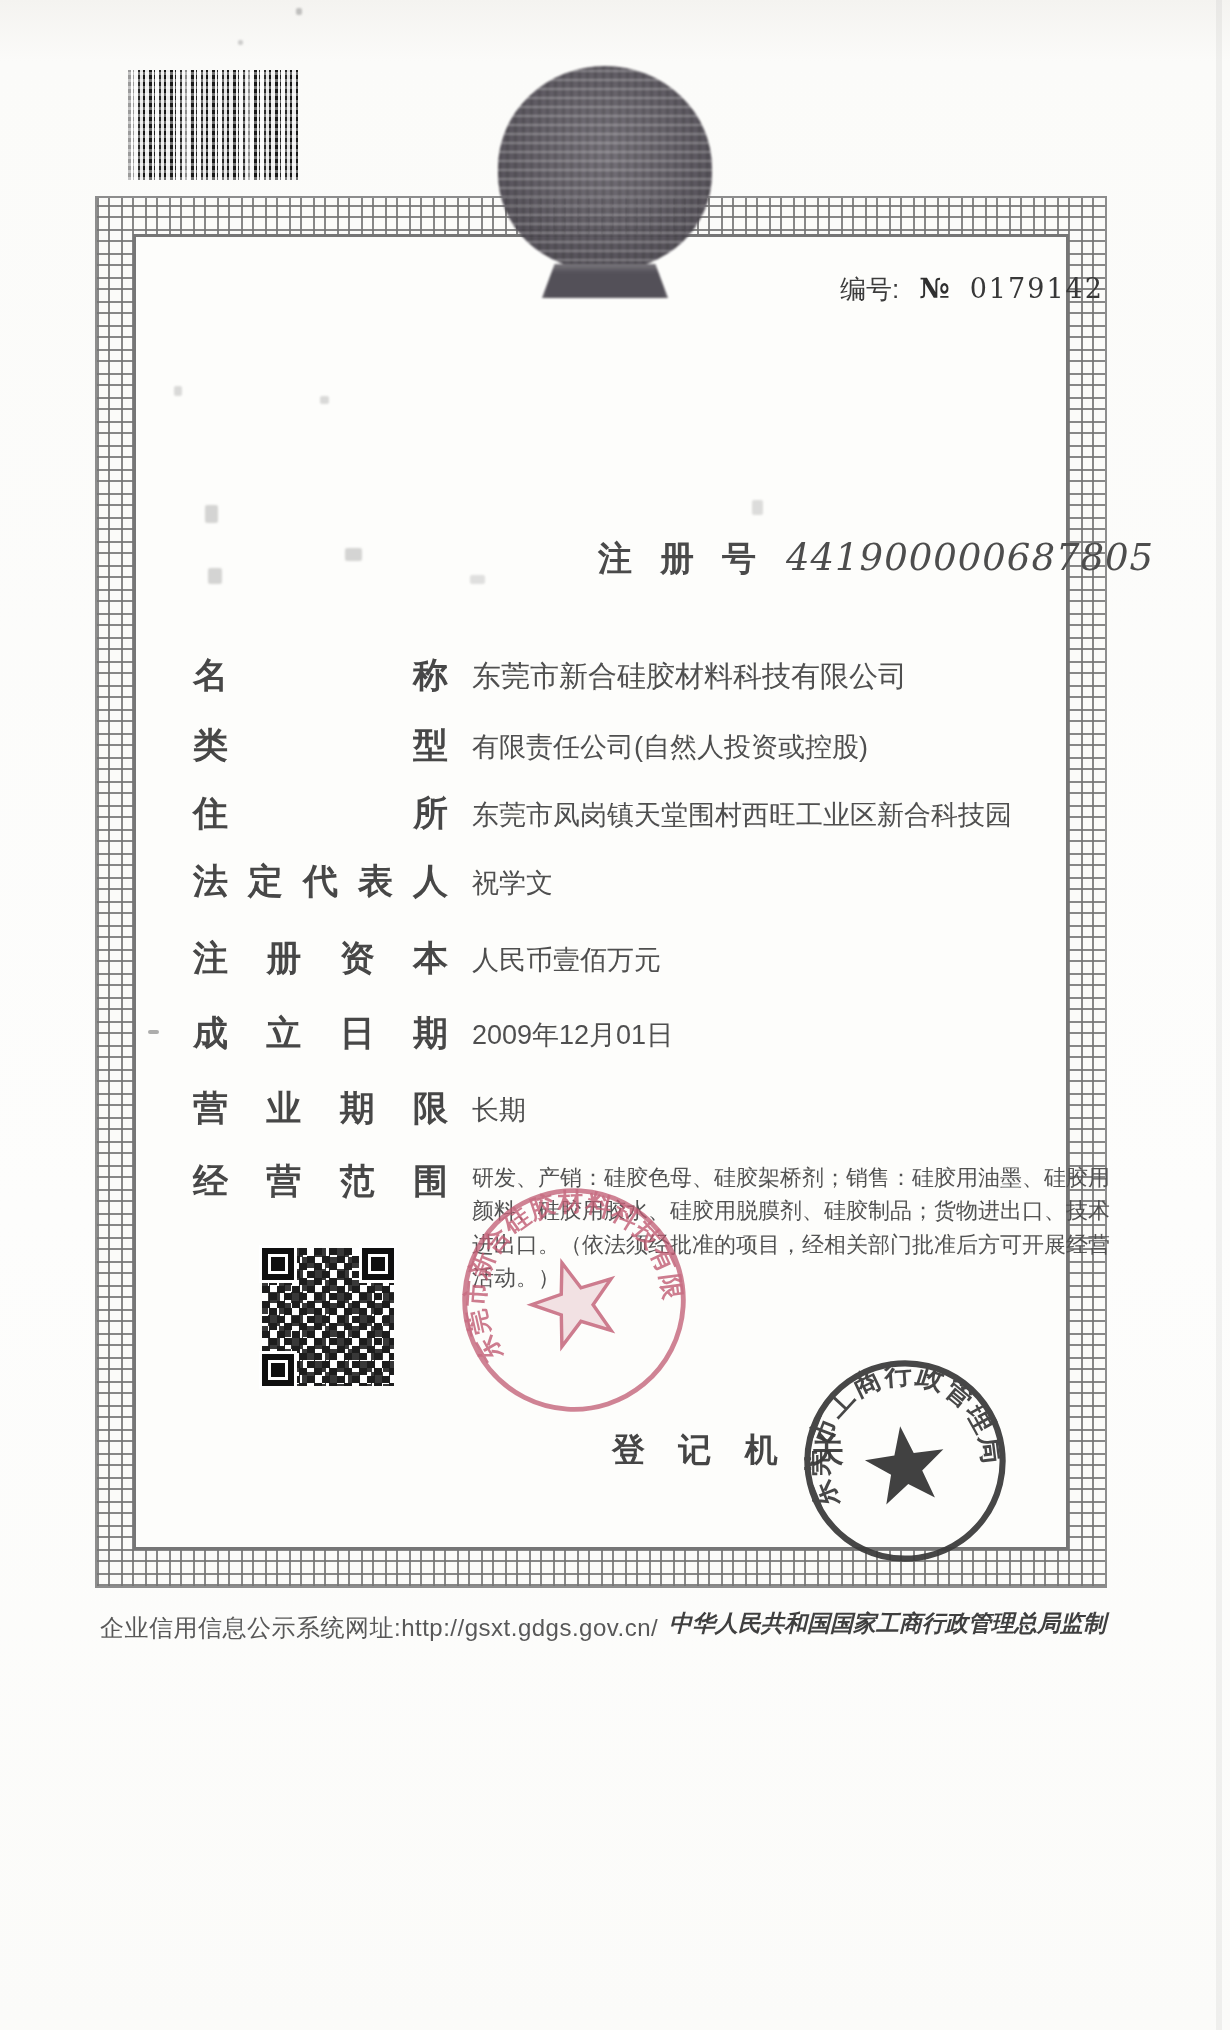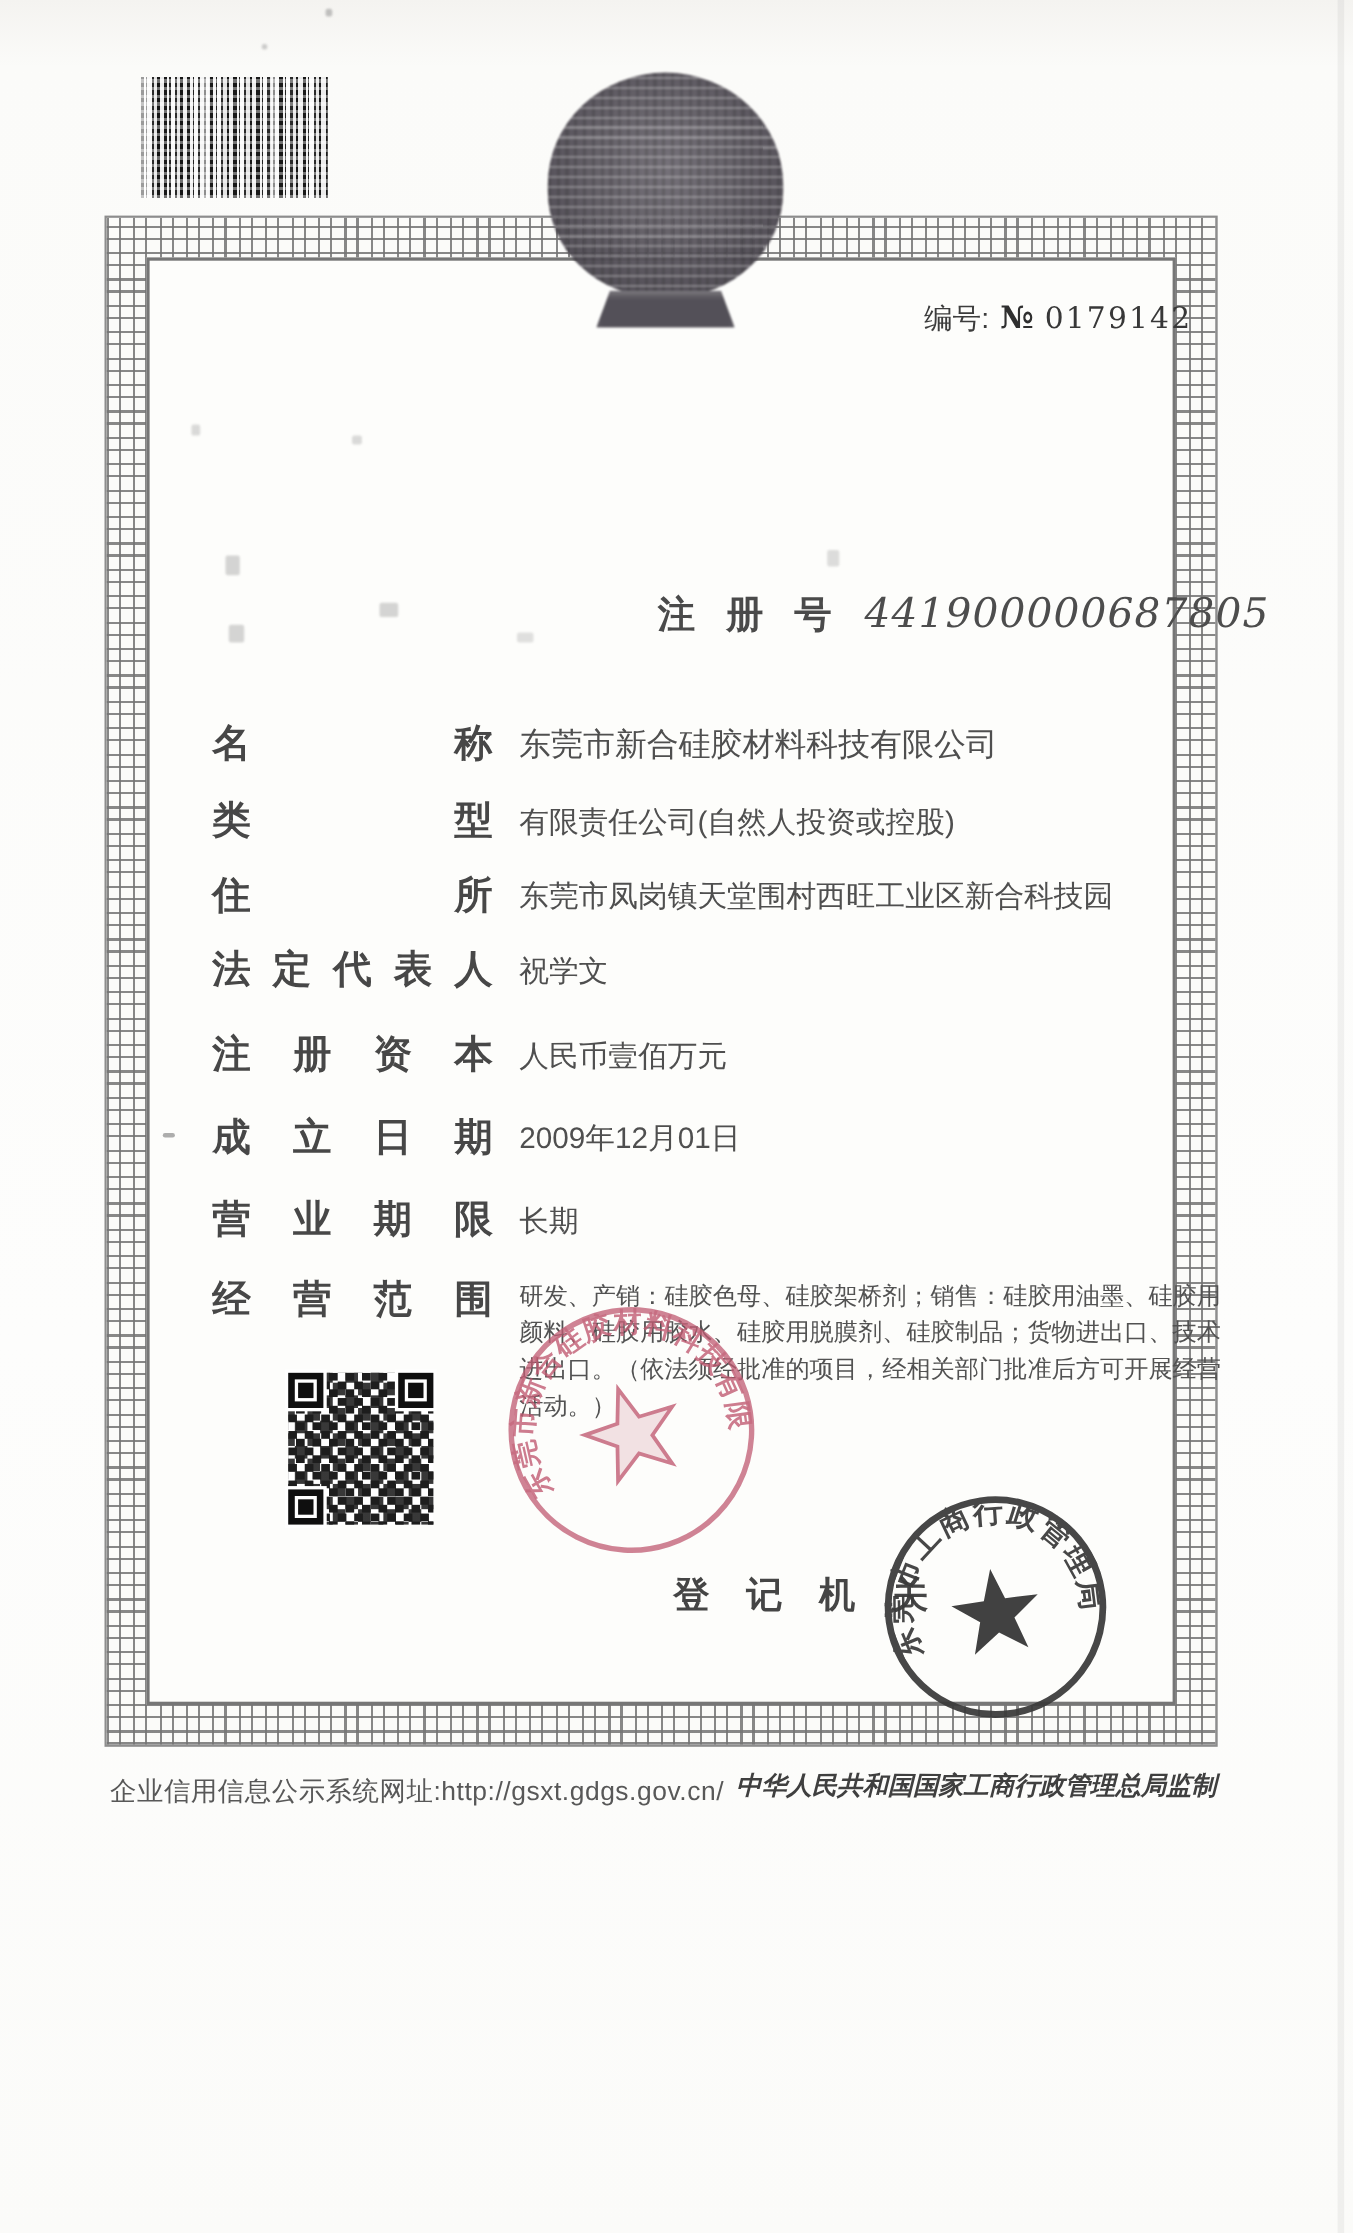--- a/index.html
+++ b/index.html
@@ -36,21 +36,21 @@
   .emblem .head::after{content:"";position:absolute;inset:0;border-radius:inherit;
          background:
            repeating-linear-gradient(0deg, rgba(248,248,248,.30) 0 2px, transparent 2px 9px),
            repeating-linear-gradient(90deg, rgba(25,25,25,.18) 0 3px, transparent 3px 8px);}
   .emblem .base{width:126px;height:34px;margin:-6px auto 0;background:#4e4a54;
          clip-path:polygon(10% 0,90% 0,100% 100%,0 100%);
          box-shadow:inset 0 4px 6px rgba(255,255,255,.25);}
 
   
   .serial{position:absolute;left:840px;top:272px;font-size:26px;color:#3c3c3c;
-         display:flex;align-items:baseline;gap:10px;white-space:nowrap;}
+         display:flex;align-items:baseline;gap:20px;white-space:nowrap;}
   .serial .sym{font-family:"DejaVu Serif",serif;font-weight:700;font-size:28px;color:#2f2f2f;}
   .serial .digits{font-family:"DejaVu Serif",serif;font-size:27px;letter-spacing:2px;color:#383838;}
 
   
   .title{position:absolute;left:137px;right:127px;top:316px;text-align:center;
          font-size:138px;font-weight:900;color:#272727;line-height:1.1;}
   .title span{letter-spacing:48px;margin-right:-48px;}
 
   
   .regrow{position:absolute;left:598px;top:536px;display:flex;align-items:baseline;}

